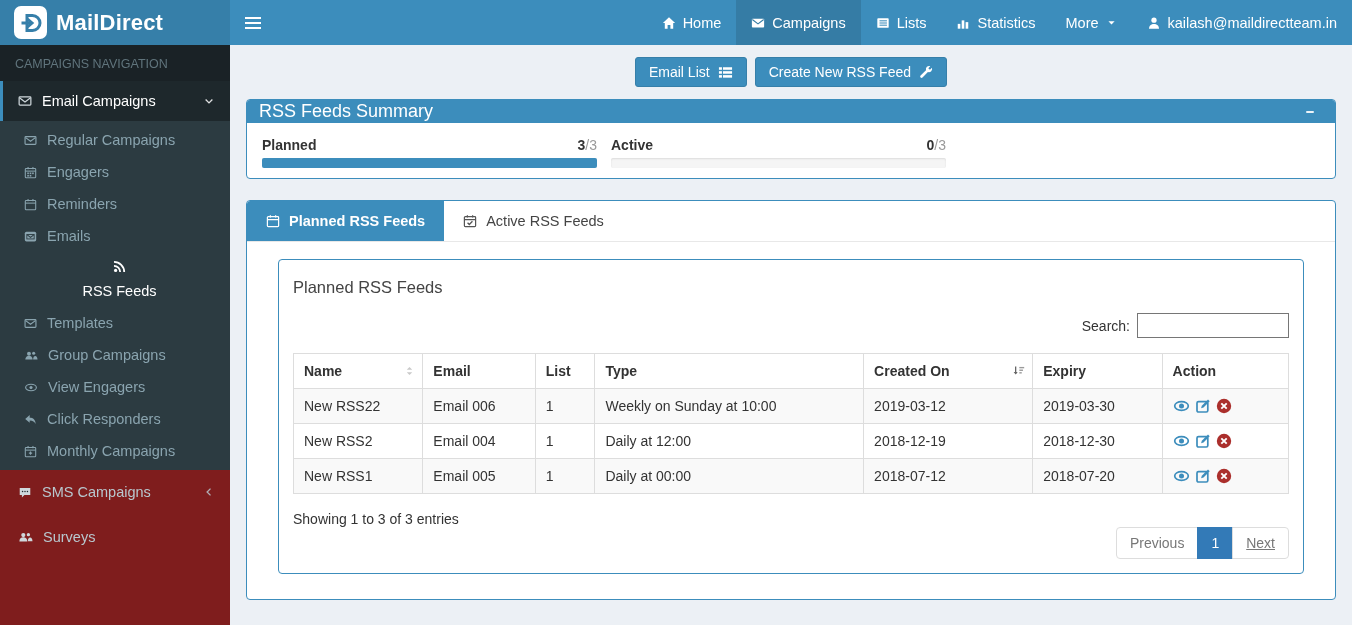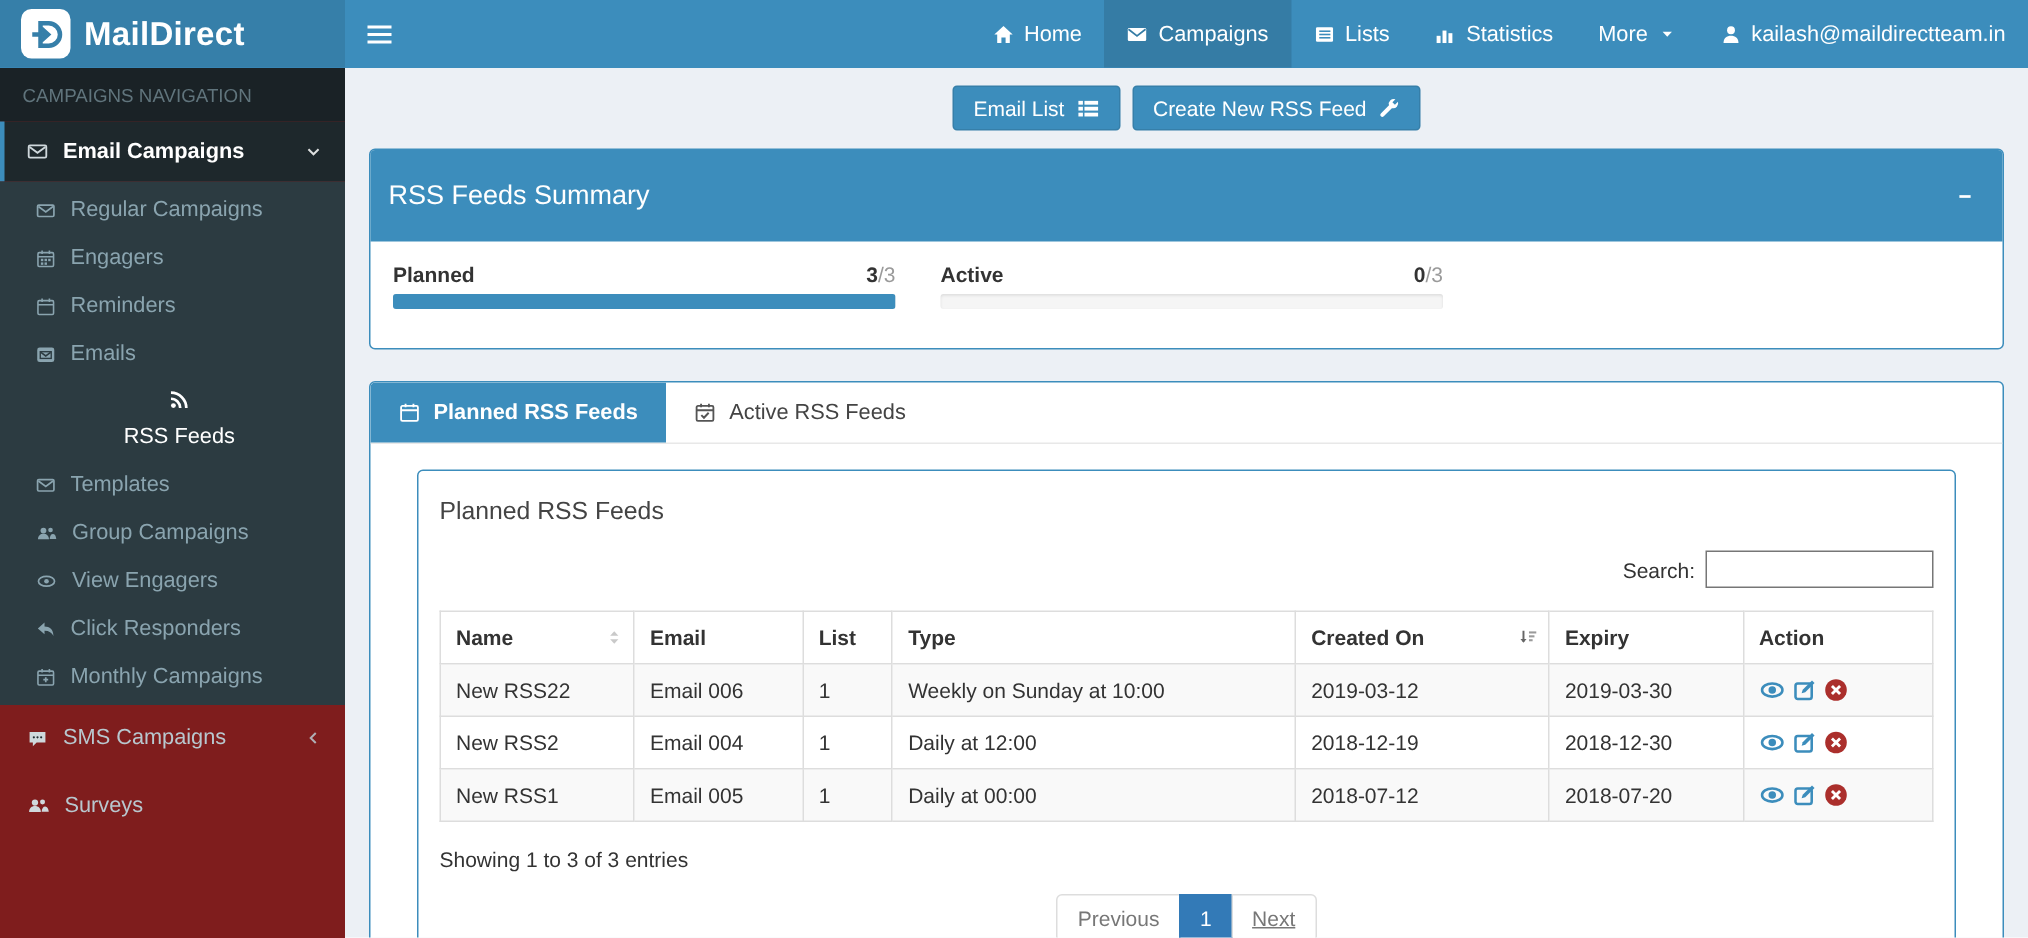--- a/index.html
+++ b/index.html
@@ -21,37 +21,37 @@
   .hamburger i { display:block; width:16px; height:2px; background:#fff; }
   .nav-right { display:flex; list-style:none; margin:0; padding:0; }
   .nav-item { display:flex; align-items:center; gap:7px; padding:0 15px; color:#fff; font-size:14.5px; cursor:pointer; }
   .nav-item.active { background:#357ca5; }
   .nav-item svg { flex:0 0 auto; }
 
   
   .sidebar { position:fixed; top:45px; left:0; bottom:0; width:230px; background:#7f1d1d; z-index:10; }
   .nav-section-header { background:#1a2226; color:#60747c; font-size:12.5px; padding:12px 15px 10px; }
   .side-item { display:flex; align-items:center; gap:10px; padding:12px 15px; color:#b8c7ce; font-size:14.5px; cursor:pointer; border-left:3px solid transparent; }
-  .side-item.parent-active { background:#1e282c; color:#fff; border-left:3px solid #3c8dbc;font-weight:bold; }
+  .side-item.parent-active { background:#1e282c; color:#fff; border-left:3px solid #3c8dbc; }
   .side-item .chev { margin-left:auto; opacity:.85; }
   .submenu { background:#2c3b41; padding:3px 0; }
   .submenu .side-item { padding:8px 15px 8px 24px; color:#8aa4af; border-left:none; }
   .submenu .side-item.active { color:#fff;flex-direction:column; }
   .side-item svg { flex:0 0 auto; }
 
   
   .main { margin:45px 0 0 230px; padding:12px 16px; height:580px; }
 
   .toolbar-row { display:flex; justify-content:center; gap:8px; margin-bottom:12px; }
   .btn-blue { background:#3c8dbc; border:1px solid #367fa9; color:#fff; font-size:14px; padding:5px 13px; height:30px; border-radius:3px; display:inline-flex; align-items:center; gap:8px; cursor:pointer; font-family:inherit; }
 
   .panel { border:1px solid #3c8dbc; border-radius:4px; background:#fff; }
-  .panel-header { background:#3c8dbc; color:#fff; padding:20px 12px; font-size:18px; display:flex; justify-content:space-between; align-items:center; border-radius:3px 3px 0 0; }
+  .panel-header { background:#3c8dbc; color:#fff; padding:1px 12px; font-size:18px; display:flex; justify-content:space-between; align-items:center; border-radius:3px 3px 0 0; }
   .collapse-btn { width:26px; text-align:center; cursor:pointer; display:flex; justify-content:center; }
-  .panel-body { padding:14px 15px 26px; display:flex; gap:30px; }
+  .panel-body { padding:14px 15px 10px; display:flex; gap:14px; }
   .progress-group { width:335px; }
   .pg-labels { display:flex; justify-content:space-between; font-size:14px; margin-bottom:5px; }
   .pg-label { font-weight:bold; color:#333; }
   .pg-num { font-weight:bold; color:#333; }
   .pg-total { color:#9a9a9a; }
   .progress { height:10px; background:#f5f5f5; border-radius:2px; box-shadow:inset 0 1px 2px rgba(0,0,0,.1); overflow:hidden; }
   .progress-bar { height:100%; background:#3c8dbc; }
 
   .tabs-panel { margin-top:21px; border:1px solid #3c8dbc; border-radius:4px; background:#fff; height:400px; overflow:hidden; }
   .tab-bar { display:flex; border-bottom:1px solid #e8e8e8; }
@@ -65,21 +65,21 @@
 
   table.grid { width:100%; border-collapse:collapse; font-size:14px; color:#333; }
   .grid th, .grid td { border:1px solid #ddd; padding:9px 10px; text-align:left; vertical-align:middle; }
   .grid th { font-weight:bold; position:relative; padding-right:8px; cursor:pointer; }
   .grid tbody tr:nth-child(odd) { background:#f9f9f9; }
   .sort-ico { position:absolute; right:7px; top:50%; transform:translateY(-50%); }
   .actions { display:flex; gap:5px; align-items:center; }
   .action-ico { cursor:pointer; display:inline-flex; }
 
   .info-text { font-size:14px; color:#333; margin-top:17px; }
-  .pagination-row { display:flex; justify-content:center; margin-top:15px; }
+  .pagination-row { display:flex; justify-content:flex-end; }
   .pagination { display:flex; }
   .page-btn { border:1px solid #ddd; background:#fff; color:#777; padding:7px 13px; font-size:14px; cursor:pointer; font-family:inherit; }
   .page-btn.prev { border-radius:4px 0 0 4px; }
   .page-btn.active { background:#337ab7; border-color:#337ab7; color:#fff; margin-left:-1px; }
   .page-btn.next { border-radius:0 4px 4px 0; margin-left:-1px;text-decoration:underline; }
 
   .w13{width:13%} .w11{width:11.3%} .w6{width:6%} .w27{width:27%} .w17{width:17%} .w13b{width:13%} .wact{width:12.7%}
 </style>
 </head>
 <body>

